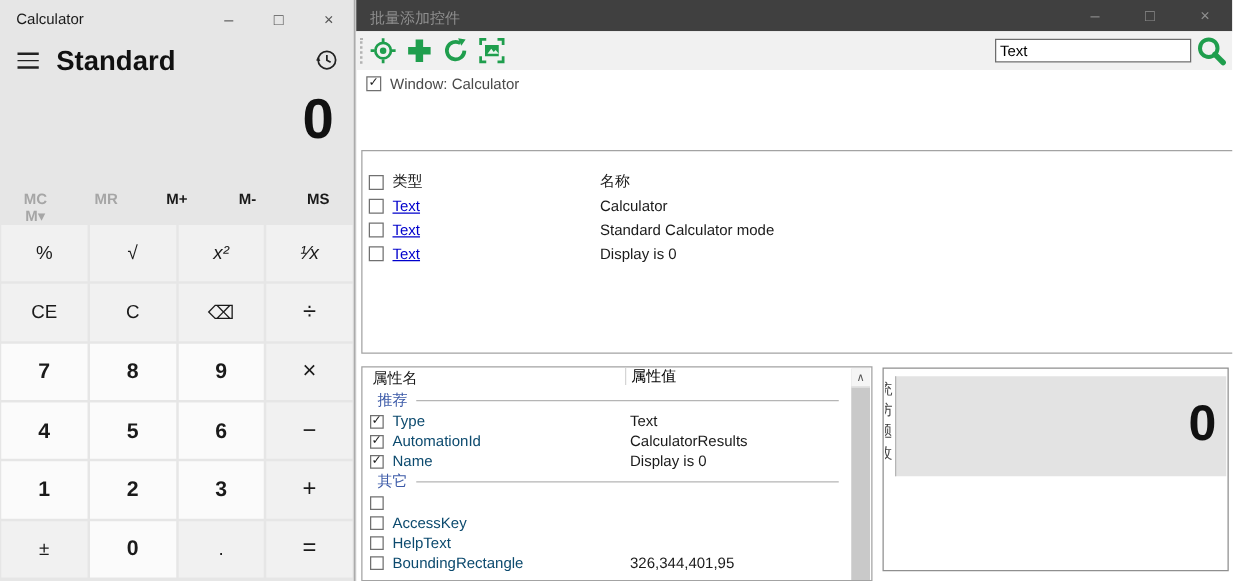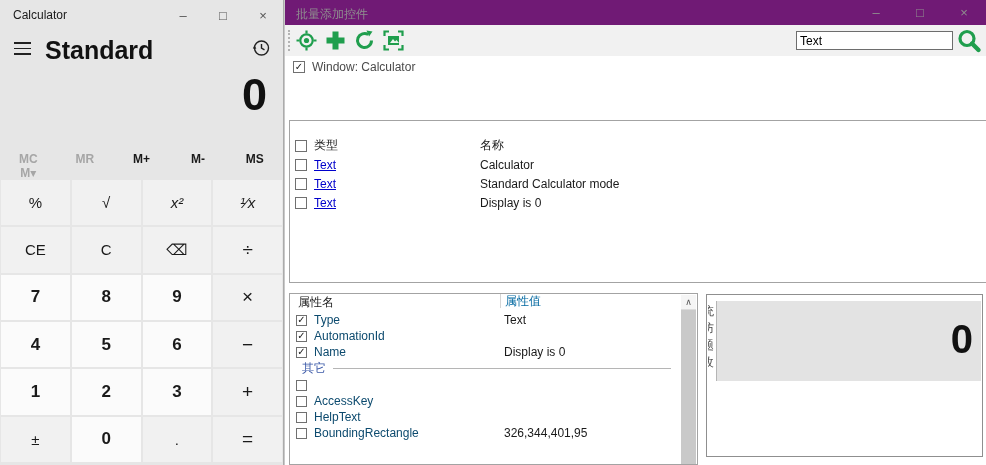--- a/index.html
+++ b/index.html
@@ -8,36 +8,36 @@
 
   
   .calc { position:absolute; left:0; top:0; width:284px; height:465px; background:#e6e6e6; border-right:1px solid #ababab; }
   .calc-titlebar { position:relative; height:30px; }
   .calc-title { position:absolute; left:13px; top:8px; font-size:12px; color:#1a1a1a; }
   .winctl { position:absolute; right:0; top:0; display:flex; }
   .winctl span { width:40px; height:30px; display:flex; align-items:center; justify-content:center; font-size:13px; color:#555; }
   .calc-nav { position:absolute; top:34px; left:0; right:0; height:30px; }
   .hamburger { position:absolute; left:14px; top:8px; width:17px; height:13px; display:flex; flex-direction:column; justify-content:space-between; }
   .hamburger i { display:block; height:1.6px; background:#222; }
-  .calc-mode { position:absolute; left:45px; top:2px; font-size:25px; font-weight:600; color:#111; }
+  .calc-mode { position:absolute; left:45px; top:2px; font-size:22px; font-weight:600; color:#111; }
   .history-ic { position:absolute; right:12px; top:4px; width:20px; height:20px; }
   .calc-display { position:absolute; top:64px; left:0; right:16px; height:62px; text-align:right; font-size:45px; font-weight:600; color:#111; line-height:62px; }
   .memrow { position:absolute; top:152px; left:0; right:0; height:26px; display:grid; grid-template-columns:repeat(5,1fr); }
   .memrow span { display:flex; align-items:center; justify-content:center; font-size:12px; font-weight:700; color:#1a1a1a; }
   .memrow span.dis { color:#a6a6a6; }
   .keypad { position:absolute; top:180px; left:1px; right:1px; bottom:3px; display:grid;
             grid-template-columns:repeat(4,1fr); grid-auto-rows:1fr; gap:2px; }
   .k { display:flex; align-items:center; justify-content:center; background:#f1f1f1; font-size:15px; color:#1a1a1a; border:0; }
   .k.num { background:#fbfbfb; font-weight:600; font-size:17px; }
   .k.op  { font-size:19px; font-weight:400; }
   .k.ital { font-style:italic; }
 
   
   .tool { position:absolute; left:284px; top:0; width:702px; height:465px; background:#fff; border-left:1px solid #c9c9c9; }
-  .tool-titlebar { position:relative; height:25px; background:#701a75; }
+  .tool-titlebar { position:relative; height:25px; background:#404040; }
   .tool-title { position:absolute; left:11px; top:6px; font-size:12px; color:#8f8f8f; }
   .tool .winctl span { color:#8f8f8f; width:44px; height:25px; }
   .toolbar { position:absolute; top:25px; left:0; right:0; height:31px; background:#f1f1f1; }
   .grip { position:absolute; left:3px; top:5px; bottom:5px; width:0; border-left:2px dotted #b3b3b3; }
   .tb-icons { position:absolute; left:10px; top:4px; display:flex; gap:6px; align-items:center; }
   .tb-icons .ic { width:23px; height:23px; display:flex; align-items:center; justify-content:center; }
   .search-box { position:absolute; right:33px; top:6px; width:157px; height:19px; border:1px solid #6d6d6d; background:#fff; font-size:12px; padding:0 3px; font-family:inherit; }
   .mag { position:absolute; right:4px; top:3px; width:26px; height:26px; }
   .filter-row { position:absolute; top:60px; left:8px; display:flex; align-items:center; gap:7px; font-size:12px; color:#4a4a4a; }
 
@@ -51,21 +51,21 @@
   .crow a.col-type { color:#0000cc; text-decoration:underline; width:166px; }
   .col-name { flex:1; color:#1a1a1a; }
 
   .props { position:absolute; top:293px; left:4px; width:409px; height:172px; border:1px solid #a3a3a3; background:#fff; font-size:12px; }
   .sb { position:absolute; top:1px; right:1px; bottom:0; width:15px; background:#c9c9c9; }
   .sb-up { height:15px; background:#f5f5f5; border-bottom:1px solid #dcdcdc; text-align:center; line-height:14px; font-size:9px; color:#555; }
   .sb-up::after { content:"∧"; }
   .props-inner { position:absolute; left:0; right:16px; top:0; bottom:0; overflow:hidden; }
   .phead { display:flex; height:18px; align-items:flex-start; }
   .phead .h1 { width:210px; padding-left:8px; color:#1a1a1a; }
-  .phead .h2 { flex:1; color:#0369a1; border-left:1px solid #d5d5d5; padding-left:4px; height:14px; line-height:14px; }
+  .phead .h2 { flex:1; color:#000000; border-left:1px solid #d5d5d5; padding-left:4px; height:14px; line-height:14px; }
   .sec { display:flex; align-items:center; height:17px; }
   .sec .slab { margin-left:12px; color:#3c5aa8; flex:none; }
   .sec .rule { flex:1; height:1px; background:#b5b5b5; margin:0 10px 0 7px; }
   .prow { display:flex; align-items:center; height:16px; }
   .prow .cb { margin-left:6px; margin-right:7px; width:11px; height:11px; }
   .prow .pname { width:186px; color:#0c4a6e; }
   .prow .pval { flex:1; color:#1a1a1a; padding-left:4px; }
 
   .preview { position:absolute; top:294px; left:421px; width:277px; height:163px; border:1px solid #8f8f8f; background:#fff; }
   .gutter { position:absolute; left:1px; top:8px; width:8px; overflow:hidden; }
@@ -216,28 +216,33 @@
         <span class="col-name">Display is 0</span>
       </div>
     </div>
 
     <div class="props">
       <div class="props-inner">
         <div class="phead">
           <span class="h1">属性名</span>
           <span class="h2">属性值</span>
         </div>
+        <div class="sec">
+          <span class="slab">推荐</span>
+            <span class="rule"></span>
+        </div>
         <div class="prow">
           <span class="cb on"></span>
           <span class="pname">Type</span>
           <span class="pval">Text</span>
         </div>
         <div class="prow">
           <span class="cb on"></span>
           <span class="pname">AutomationId</span>
+          <span class="pval">CalculatorResults</span>
         </div>
         <div class="prow">
           <span class="cb on"></span>
           <span class="pname">Name</span>
           <span class="pval">Display is 0</span>
         </div>
         <div class="sec">
           <span class="slab">其它</span>
             <span class="rule"></span>
         </div>

